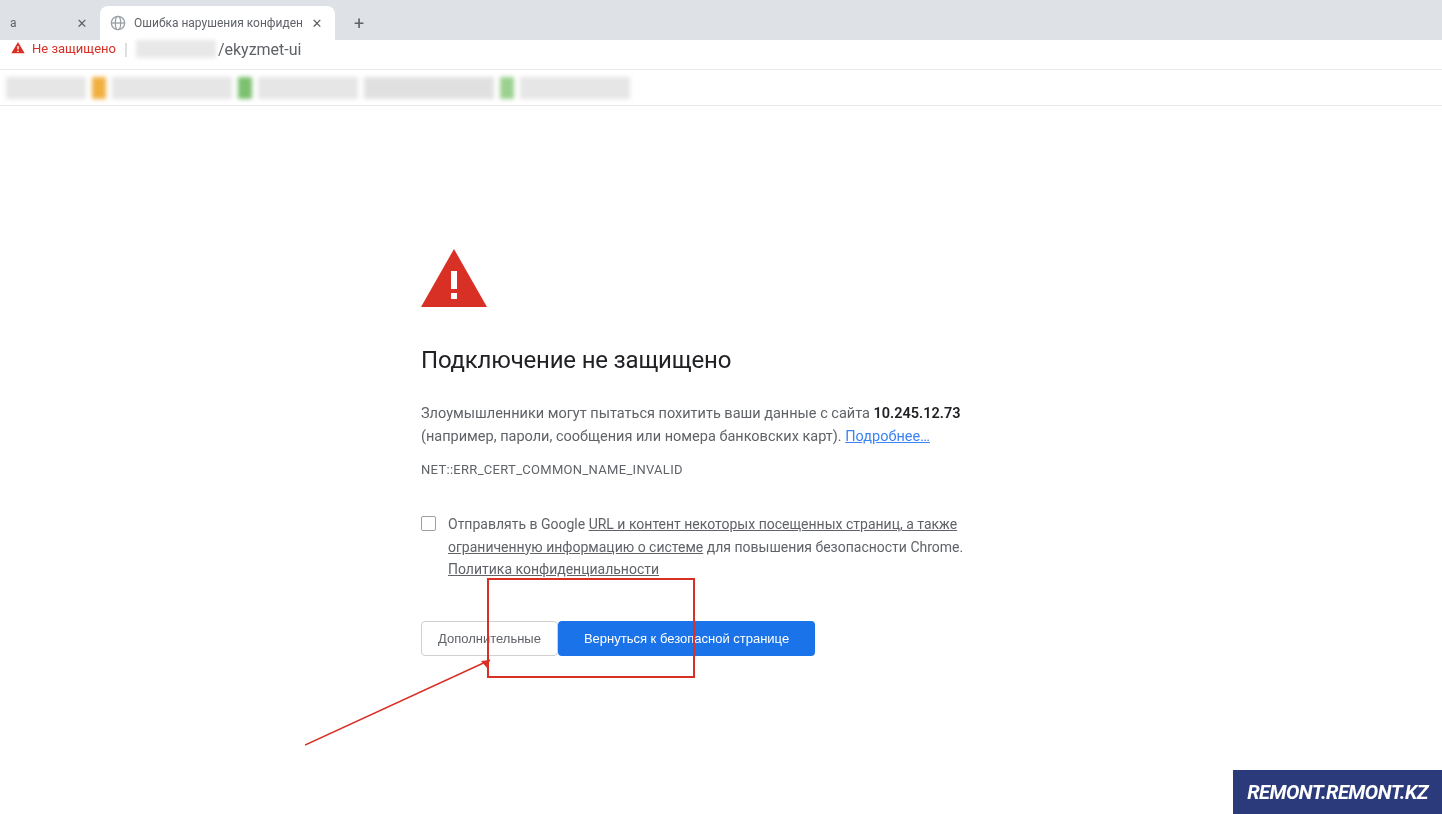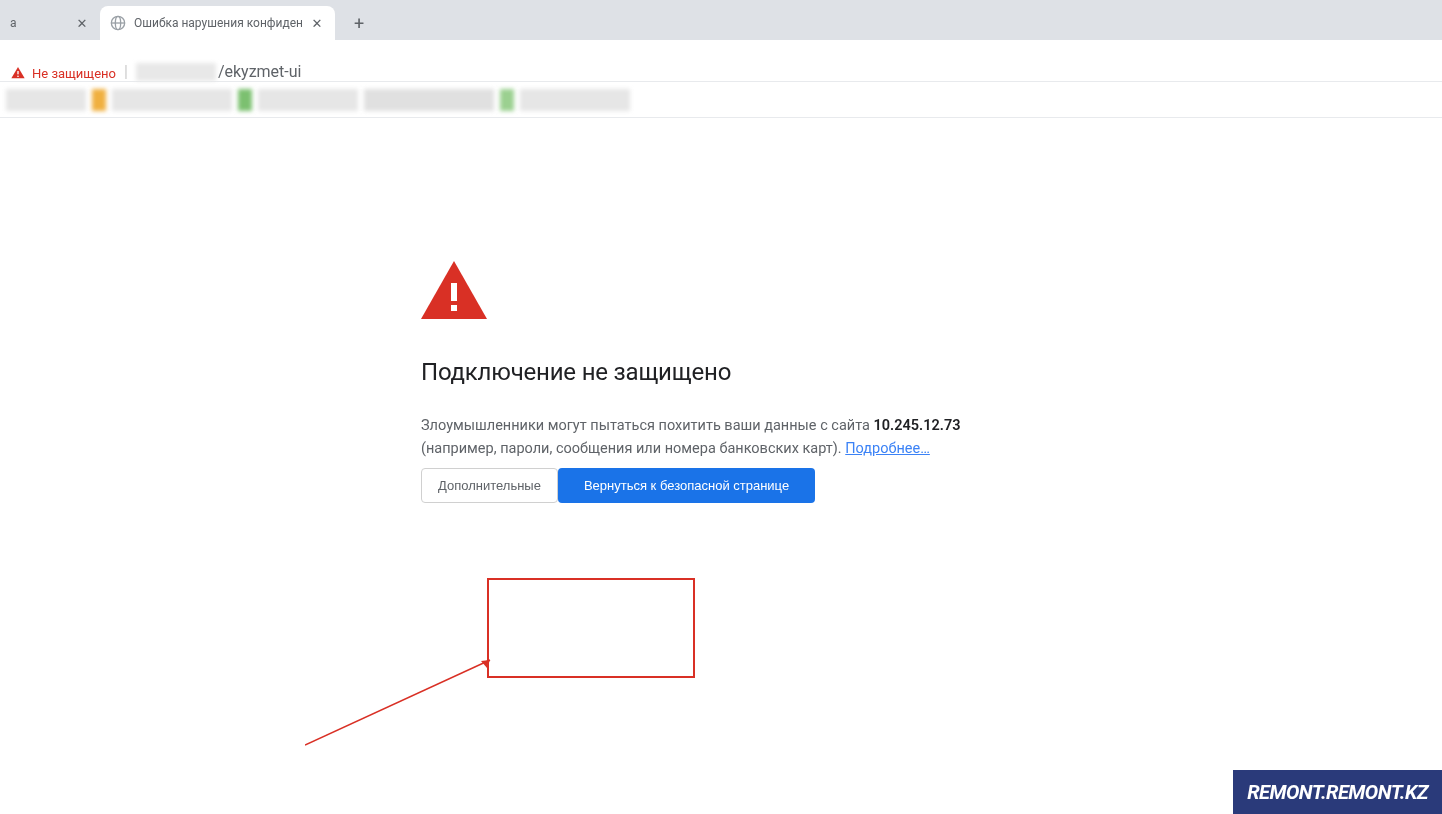--- a/index.html
+++ b/index.html
@@ -79,23 +79,23 @@
       margin-bottom: 3px;
       cursor: pointer;
       color: #5f6368;
       font-size: 18px;
       border-radius: 50%;
     }
     
     
     .toolbar {
       background: #ffffff;
-      height: 42px;
-      display: flex;
-      align-items: flex-end;
+      height: 30px;
+      display: flex;
+      align-items: flex-start;
       padding: 0 10px;
       border-bottom: 1px solid #e8eaed;
     }
     .security-indicator {
       display: flex;
       align-items: center;
       font-size: 13px;
       color: #d93025;
     }
     .security-indicator svg {
@@ -304,21 +304,28 @@
       <rect x="30" y="44" width="6" height="6" fill="#fff"></rect>
     </svg>
   </div>
 
   <h1 class="error-title">Подключение не защищено</h1>
 
   <p class="error-msg">
     <span>Злоумышленники могут пытаться похитить ваши данные с сайта </span><strong>10.245.12.73</strong><span> (например, пароли, сообщения или номера банковских карт). </span><a href="#">Подробнее…</a>
   </p>
 
-
+  <div class="error-code">NET::ERR_CERT_COMMON_NAME_INVALID</div>
+
+  <div class="opt-in-row">
+    <div class="opt-in-checkbox"></div>
+    <div class="opt-in-text">
+      <span>Отправлять в Google </span><a href="#">URL и контент некоторых посещенных страниц, а также ограниченную информацию о системе</a><span> для повышения безопасности Chrome. </span><a href="#">Политика конфиденциальности</a>
+    </div>
+  </div>
 
   <div class="button-row">
     <button class="btn-secondary">Дополнительные</button>
     <button class="btn-primary">Вернуться к безопасной странице</button>
   </div>
 </div>
 
 <div class="annotation-box"></div>
 <svg class="annotation-arrow" width="200" height="100">
   <line x1="0" y1="90" x2="185" y2="5" stroke="#d93025" stroke-width="1.5"></line>

